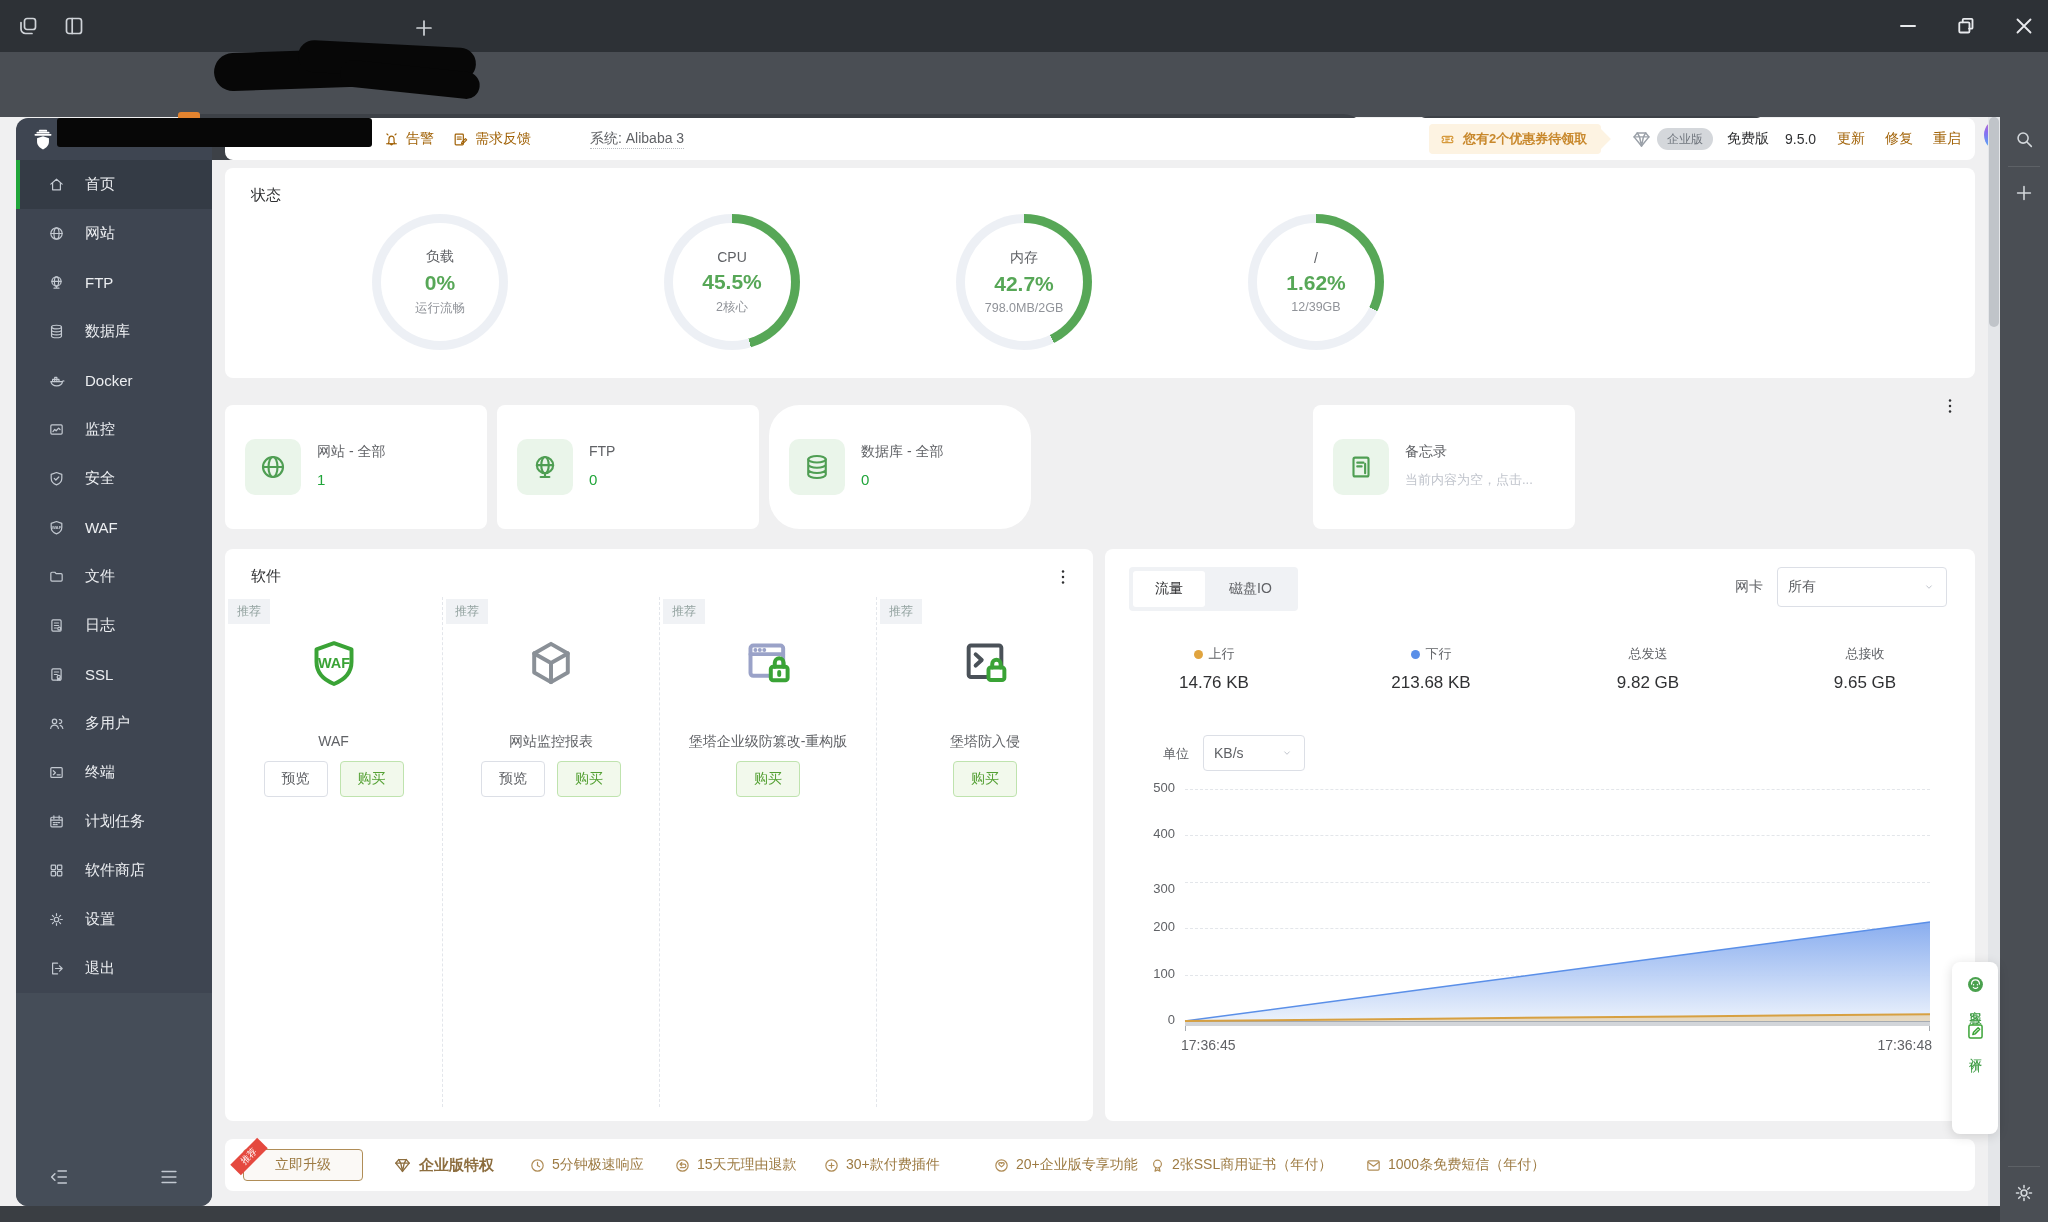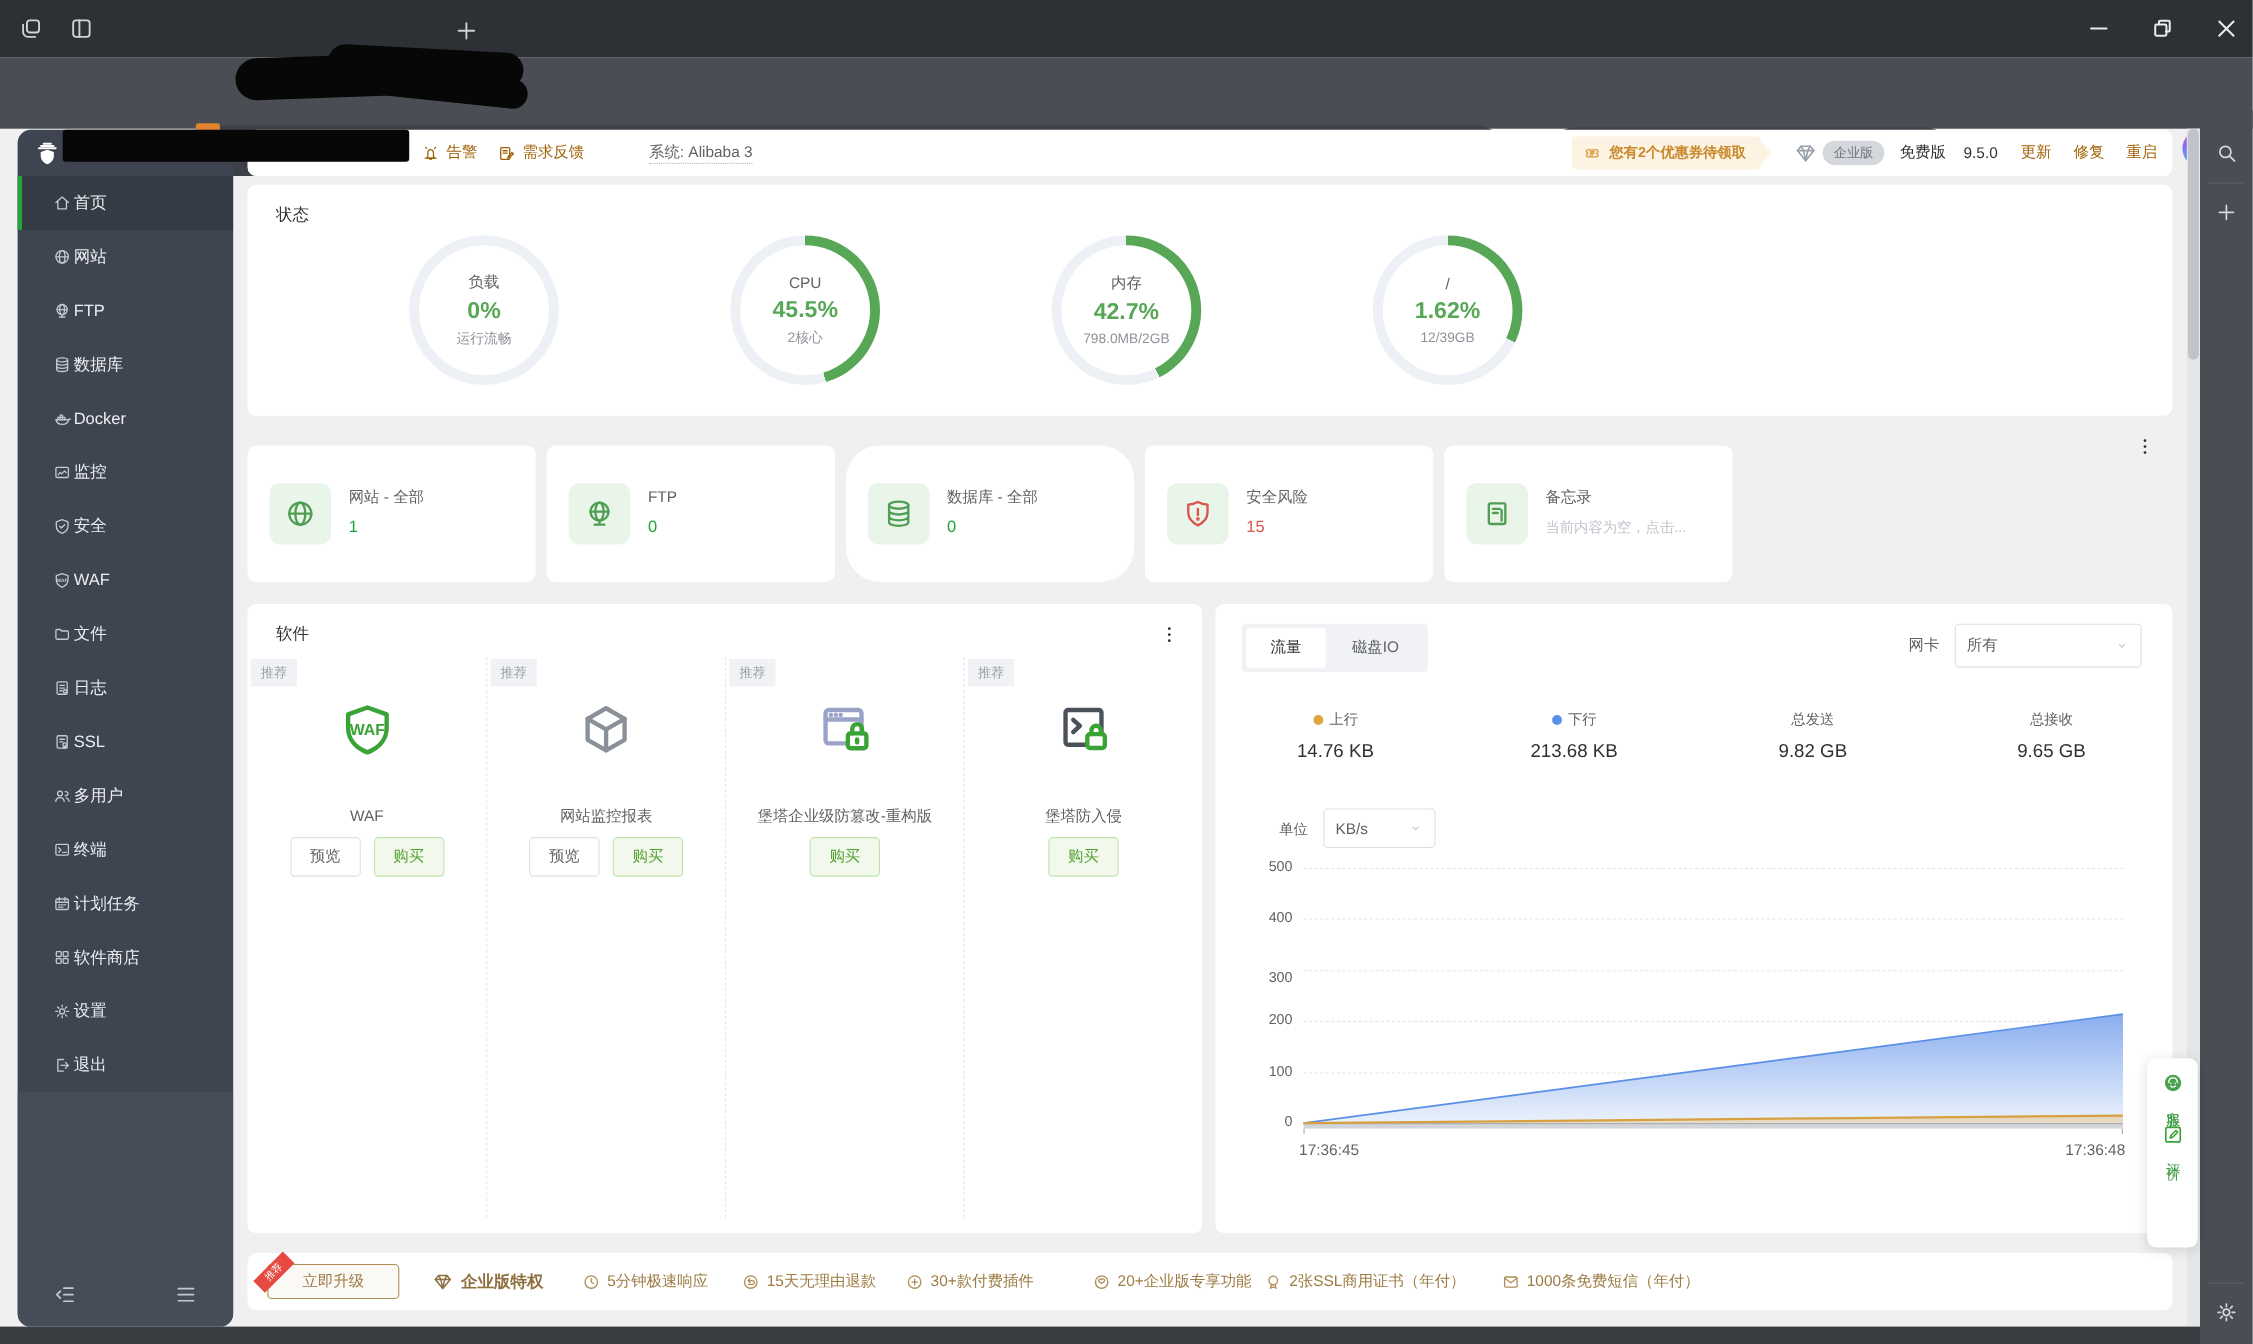--- a/index.html
+++ b/index.html
@@ -28,21 +28,21 @@
 #edgebar{position:absolute;left:2000px;top:100px;width:48px;height:1122px;background:#4a4e54}
 #edgebar .ebi{position:absolute;left:13px;width:22px;height:22px;color:#d4d8dc}
 #scrollbar{position:absolute;left:1988px;top:117px;width:12px;height:1105px;background:#e4e6e9}
 #scrollthumb{position:absolute;left:1px;top:0;width:10px;height:210px;background:#c0c4c9;border-radius:5px}
 #darkstrip{position:absolute;left:0;top:1206px;width:2000px;height:16px;background:#3a3e43}
 
 #sidebar{position:absolute;left:16px;top:118px;width:196px;height:1088px;background:#3e4551;border-radius:12px;overflow:hidden}
 #side-logo{position:absolute;left:0;top:0;width:100%;height:44px}
 #side-logo .ic{position:absolute;left:14px;top:9px;width:26px;height:26px;color:#fff}
 #side-menu{position:absolute;left:0;top:42px;width:100%}
-.side-item{height:49px;display:flex;align-items:center;gap:2px;padding-left:32px;color:#eceef1;font-size:15px;position:relative;cursor:pointer}
+.side-item{height:49px;display:flex;align-items:center;gap:20px;padding-left:32px;color:#eceef1;font-size:15px;position:relative;cursor:pointer}
 .side-item .sic{width:17px;height:17px;color:#c3c9d1}
 .side-item.active{background:#343b45}
 .side-item.active::before{content:"";position:absolute;left:0;top:0;bottom:0;width:4px;background:#20a53a}
 #side-bottom{position:absolute;left:0;top:875px;bottom:0;width:100%;background:#454d58}
 #side-bottom .ic{position:absolute;bottom:18px;width:22px;height:22px;color:#c3c9d1}
 
 .card{position:absolute;background:#fff;border-radius:8px}
 .cardtitle{position:absolute;left:26px;top:18px;font-size:15px;color:#303133}
 #topbar{left:225px;top:118px;width:1750px;height:42px}
 .hitem{position:absolute;top:0;height:42px;display:flex;align-items:center;gap:6px;font-size:14px}
@@ -580,33 +580,20 @@
         <div class="qicon">
           <span class="ic" style="color:#4f9e53">
             <svg viewBox="0 0 24 24">
               <ellipse cx="12" cy="5.8" rx="7" ry="2.6"></ellipse>
               <path d="M5 5.8v12.4c0 1.4 3.1 2.6 7 2.6s7-1.2 7-2.6V5.8M5 10c0 1.4 3.1 2.6 7 2.6s7-1.2 7-2.6M5 14.2c0 1.4 3.1 2.6 7 2.6s7-1.2 7-2.6"></path>
             </svg>
           </span>
         </div>
         <div class="qtitle">数据库 - 全部</div>
         <div class="qval green">0</div>
-      </div>
-      <div class="card qcard" style="left: 816px;">
-        <div class="qicon">
-          <span class="ic" style="color:#d9544f">
-            <svg viewBox="0 0 24 24">
-              <path d="M12 3.5c2.3 1.2 4.6 1.8 7 1.9v5.8c0 4.3-2.9 7.3-7 9.3-4.1-2-7-5-7-9.3V5.4c2.4-.1 4.7-.7 7-1.9z"></path>
-              <path d="M12 8.5v4.5"></path>
-              <circle cx="12" cy="15.8" r=".5" style="fill:currentColor"></circle>
-            </svg>
-          </span>
-        </div>
-        <div class="qtitle">安全风险</div>
-        <div class="qval red">15</div>
       </div>
       <div class="card qcard" style="left: 1088px;">
         <div class="qicon">
           <span class="ic" style="color:#4f9e53">
             <svg viewBox="0 0 24 24">
               <rect x="6" y="4.5" width="12" height="15" rx="1.2"></rect>
               <path d="M9 8.5h5M9 11.5h3.5"></path>
               <path d="M15.3 9.5v7.5" stroke-width="2.4"></path>
             </svg>
           </span>

